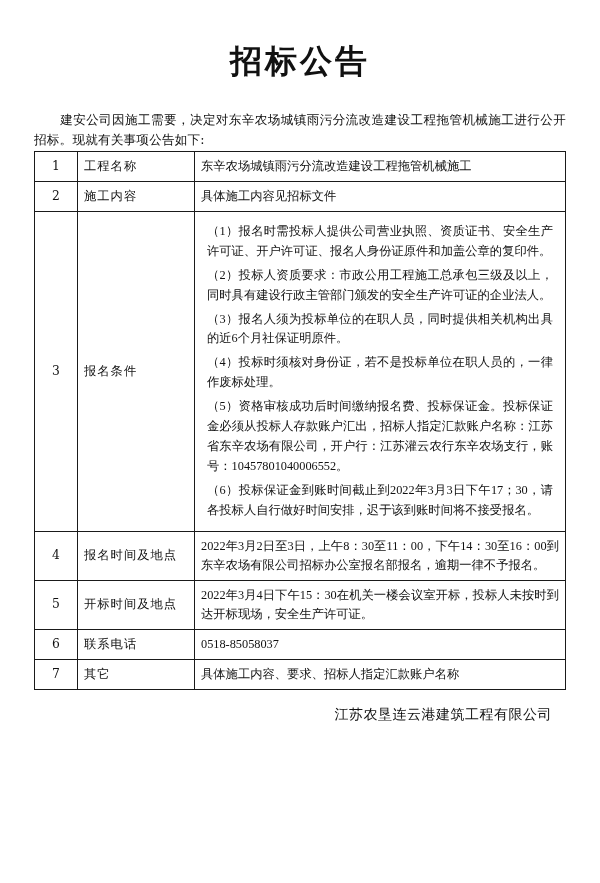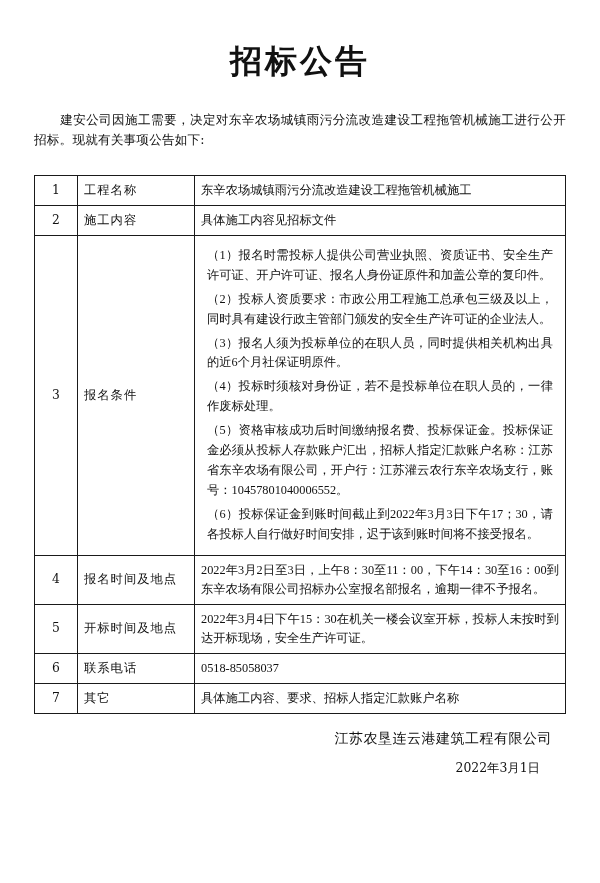--- a/index.html
+++ b/index.html
@@ -29,21 +29,21 @@
     font-weight: bold;
     letter-spacing: 3px;
     margin-top: 40px;
     margin-bottom: 26px;
   }
   .intro {
     font-family: "DejaVu Serif", "Liberation Serif", serif;
     font-size: 12.6px;
     line-height: 1.62;
     text-align: justify;
-    margin-bottom: 24px;
+    margin-bottom: 0;
     letter-spacing: 0.2px;
   }
   .intro .indent {
     display: inline-block;
     width: 26px;
   }
   table.main {
     width: 100%;
     border-collapse: collapse;
     table-layout: fixed;
@@ -157,16 +157,15 @@
       </tr>
       <tr>
         <td class="col-no">7</td>
         <td class="col-key">其它</td>
         <td class="col-val">具体施工内容、要求、招标人指定汇款账户名称</td>
       </tr>
     </tbody>
   </table>
 
   <div class="signature">江苏农垦连云港建筑工程有限公司</div>
-  <div class="sig-date">2022年3月1日</div>
 
   <div class="footer">第 1 页，共 1 页</div>
 </div>
 
 </body></html>

